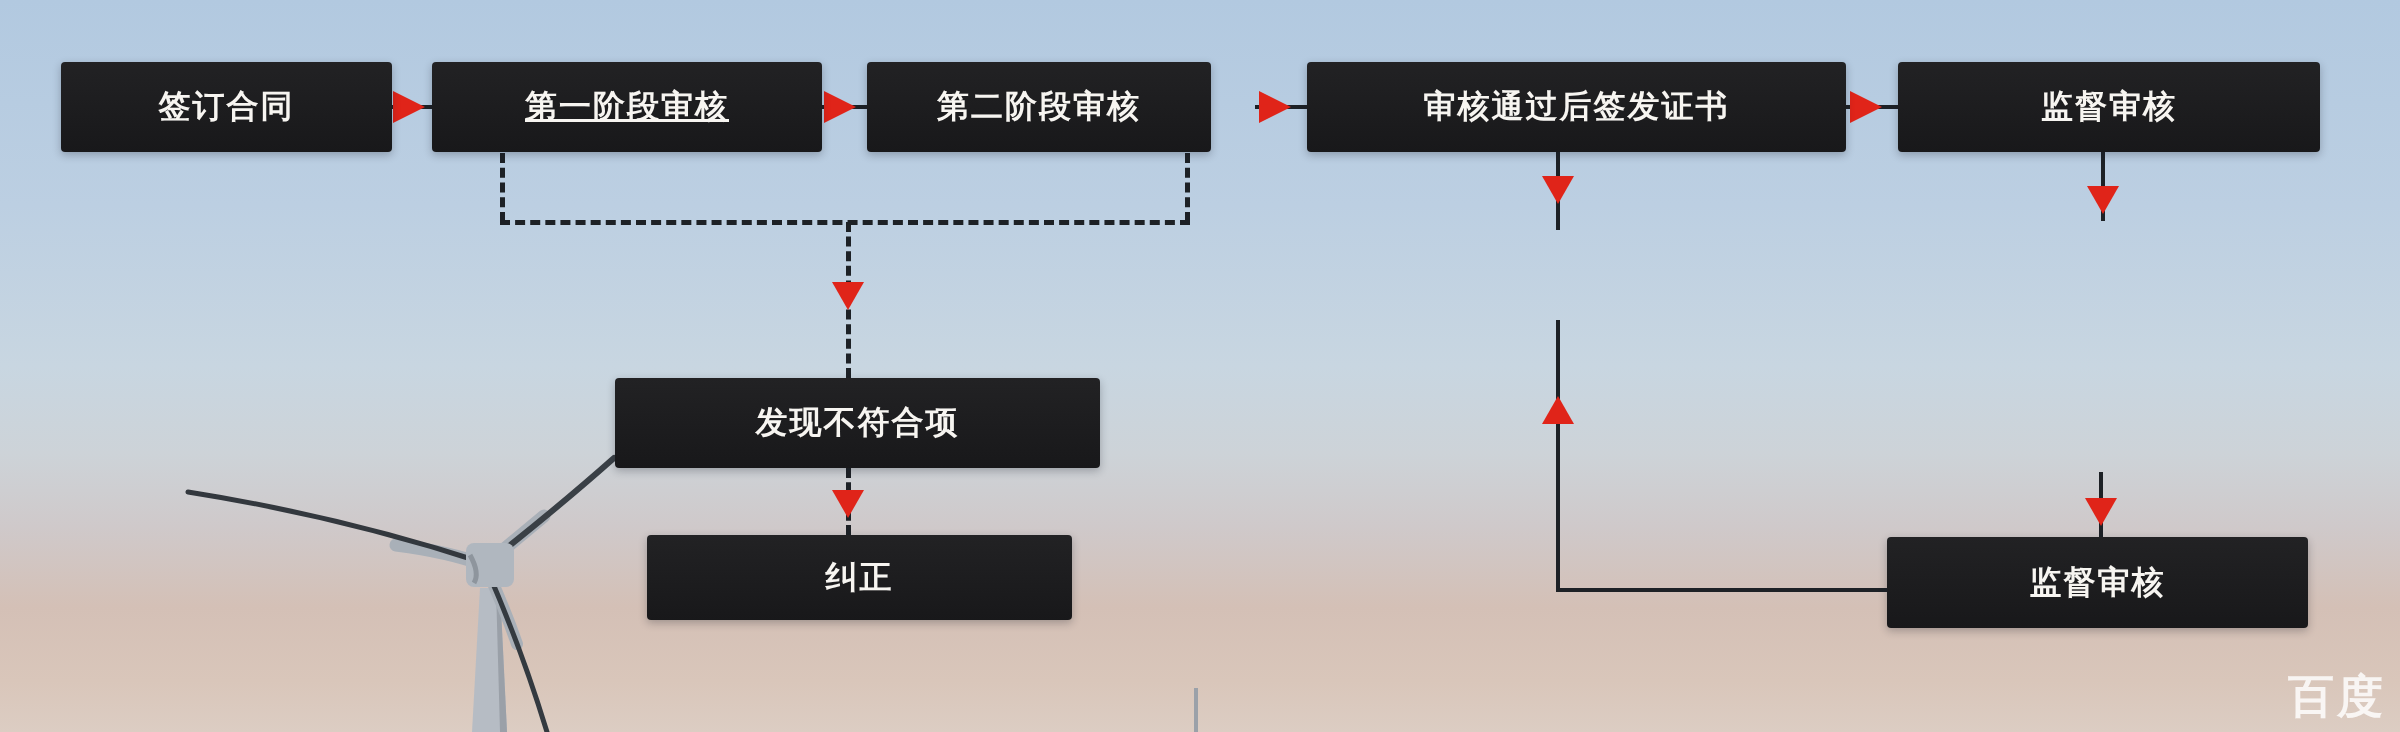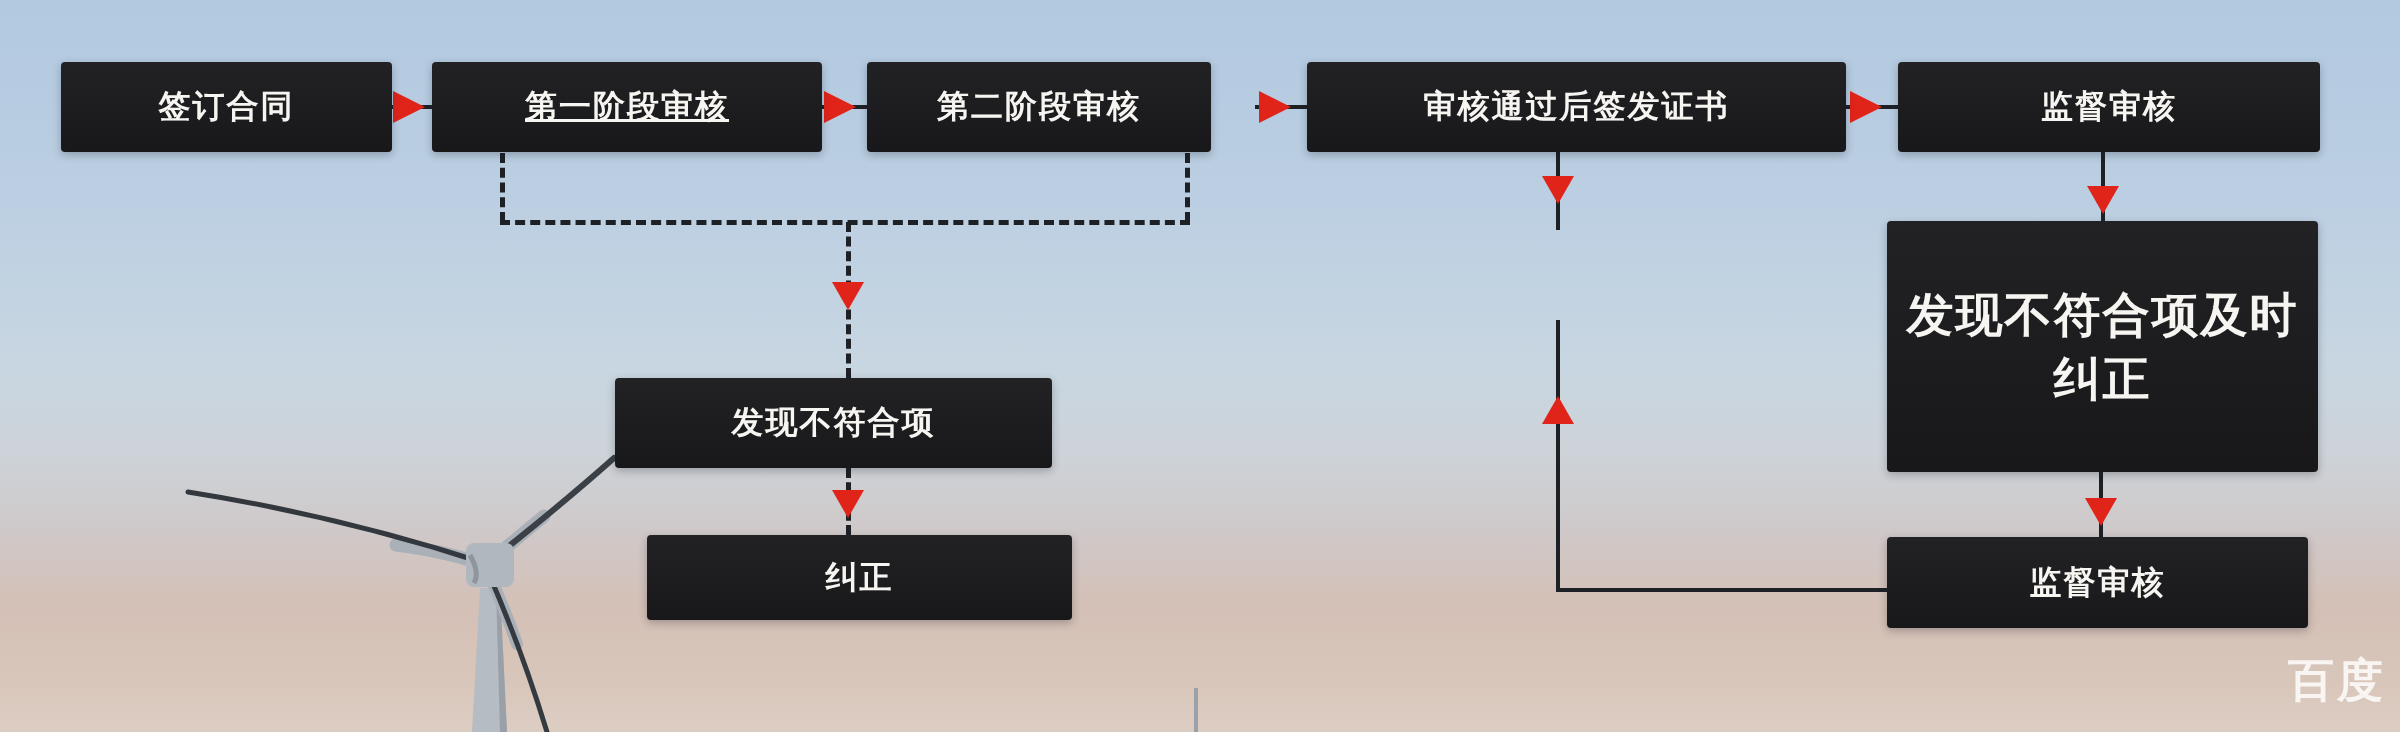--- a/index.html
+++ b/index.html
@@ -38,38 +38,38 @@
     box-shadow:0 3px 8px rgba(20,25,35,.28);
     z-index:3;
     line-height:1.35;
   }
   #n-sign            {left:61px;  top:62px;  width:331px; height:90px;}
   #n-stage1          {left:432px; top:62px;  width:390px; height:90px;text-decoration:underline;}
   #n-stage2          {left:867px; top:62px;  width:344px; height:90px;}
   #n-issue           {left:1307px;top:62px;  width:539px; height:90px;}
   #n-superv-top      {left:1898px;top:62px;  width:422px; height:90px;}
   #n-validity        {left:1307px;top:230px; width:515px; height:90px;}
-  #n-nonconf         {left:615px; top:378px; width:437px; height:90px;}
+  #n-nonconf         {left:615px; top:378px; width:485px; height:90px;}
   #n-correct         {left:647px; top:535px; width:425px; height:85px;}
   #n-nonconf-timely  {left:1887px;top:221px; width:431px; height:251px; font-size:47px; padding:0 12px; box-sizing:border-box;}
   #n-superv-bottom   {left:1887px;top:537px; width:421px; height:91px;}
   
   .hline,.vline{position:absolute;background:var(--line);z-index:1;}
   .vdash{position:absolute;width:0;border-left:5px dashed var(--line);z-index:1;}
   .hdash{position:absolute;height:0;border-top:5px dashed var(--line);z-index:1;}
   
   .tri{position:absolute;width:0;height:0;z-index:2;}
   .tri-right{border-top:16px solid transparent;border-bottom:16px solid transparent;border-left:32px solid var(--arrow);}
   .tri-down {border-left:16px solid transparent;border-right:16px solid transparent;border-top:28px solid var(--arrow);}
   .tri-up   {border-left:16px solid transparent;border-right:16px solid transparent;border-bottom:28px solid var(--arrow);}
   
   #scenery{position:absolute;left:0;top:0;width:2400px;height:732px;z-index:0;}
   
   #watermark{
-    position:absolute;right:14px;bottom:20px;
+    position:absolute;right:14px;bottom:4px;
     display:flex;align-items:center;gap:16px;
     z-index:4;
   }
   #watermark .brand{
     font-size:46px;font-weight:700;
     color:rgba(255,255,255,.82);
     letter-spacing:3px;
   }
   #watermark .badge{
     display:flex;align-items:center;justify-content:center;
@@ -105,21 +105,20 @@
   </svg>
 
   <div class="node" id="n-sign">签订合同</div>
   <div class="node" id="n-stage1">第一阶段审核</div>
   <div class="node" id="n-stage2">第二阶段审核</div>
   <div class="node" id="n-issue">审核通过后签发证书</div>
   <div class="node" id="n-superv-top">监督审核</div>
 
   <div class="node" id="n-nonconf">发现不符合项</div>
   <div class="node" id="n-correct">纠正</div>
-  <div class="node" id="n-nonconf-timely">发现不符合项及时纠正</div>
   <div class="node" id="n-superv-bottom">监督审核</div>
 
   <div class="hline" style="left:392px;top:105px;width:40px;height:4px;"></div>
   <div class="tri tri-right" style="left:393px;top:91px;"></div>
 
   <div class="hline" style="left:822px;top:105px;width:45px;height:4px;"></div>
   <div class="tri tri-right" style="left:824px;top:91px;"></div>
 
   <div class="hline" style="left:1255px;top:105px;width:52px;height:4px;"></div>
   <div class="tri tri-right" style="left:1259px;top:91px;"></div>

